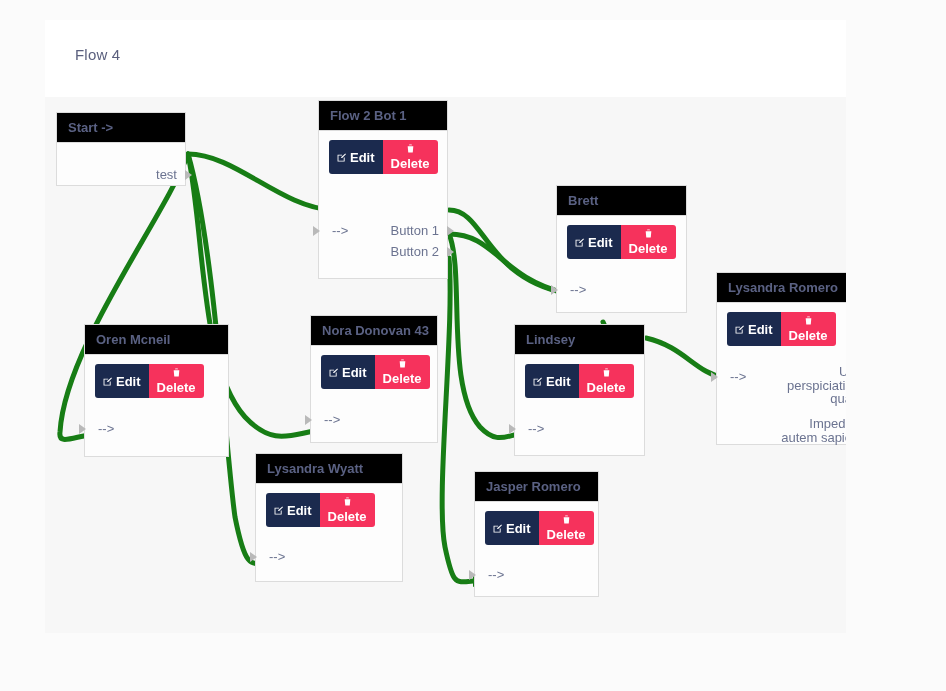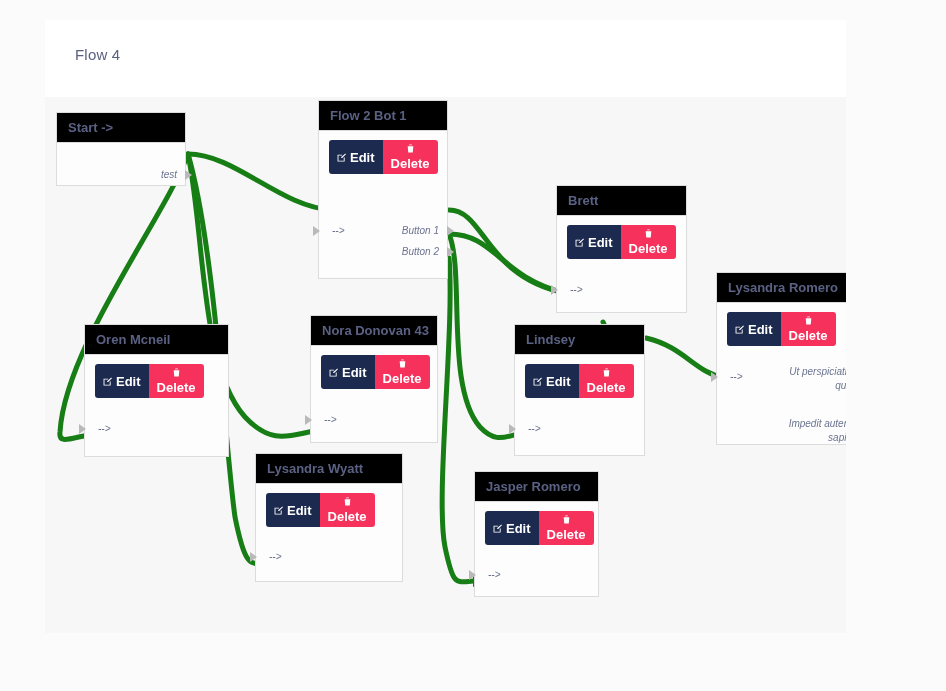--- a/index.html
+++ b/index.html
@@ -58,21 +58,21 @@
     box-sizing:border-box;
   }
   .btn-edit{background:#1b2a4e;border-radius:3px 0 0 3px;}
   .btn-delete{background:#f6325c;border-radius:0 3px 3px 0;flex-direction:column;}
   .btn svg{display:block;}
 
   
   .ports{position:absolute;left:0;right:0;}
   .port-row{
     position:relative;height:21px;display:flex;align-items:center;
-    font-size:10px;color:#6b7390;font-style:italic;
+    font-size:13px;color:#6b7390;
   }
   .port-in{padding-left:13px;}
   .port-out{justify-content:flex-end;padding-right:8px;text-align:right;}
   .port-label{white-space:nowrap;}
 
   .marker-in{
     position:absolute;left:-6px;top:50%;margin-top:-5px;
     width:0;height:0;border-top:5px solid transparent;
     border-bottom:5px solid transparent;border-left:7px solid #b9b9b9;
   }

